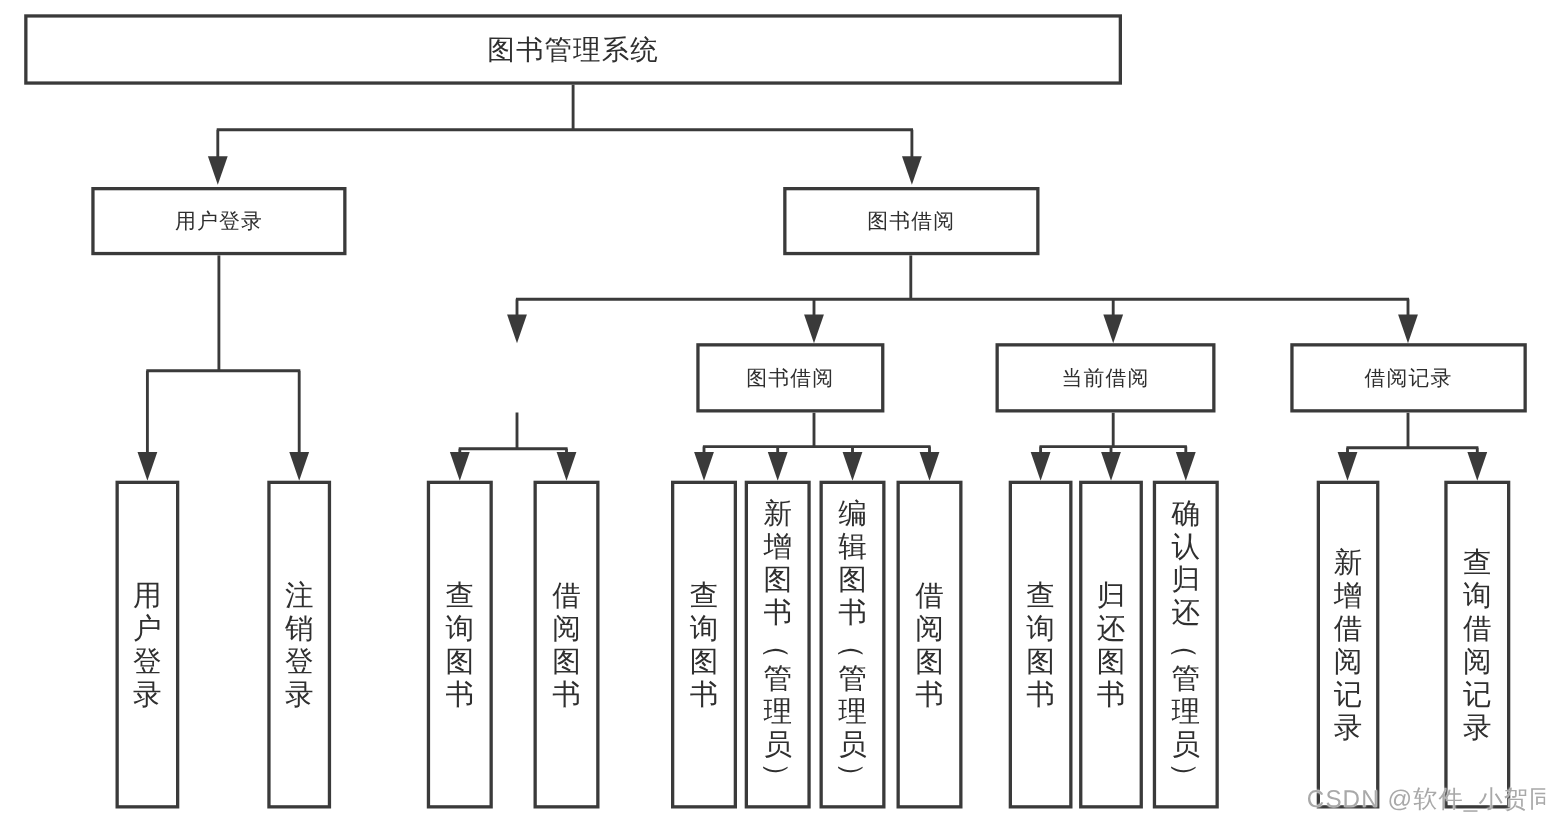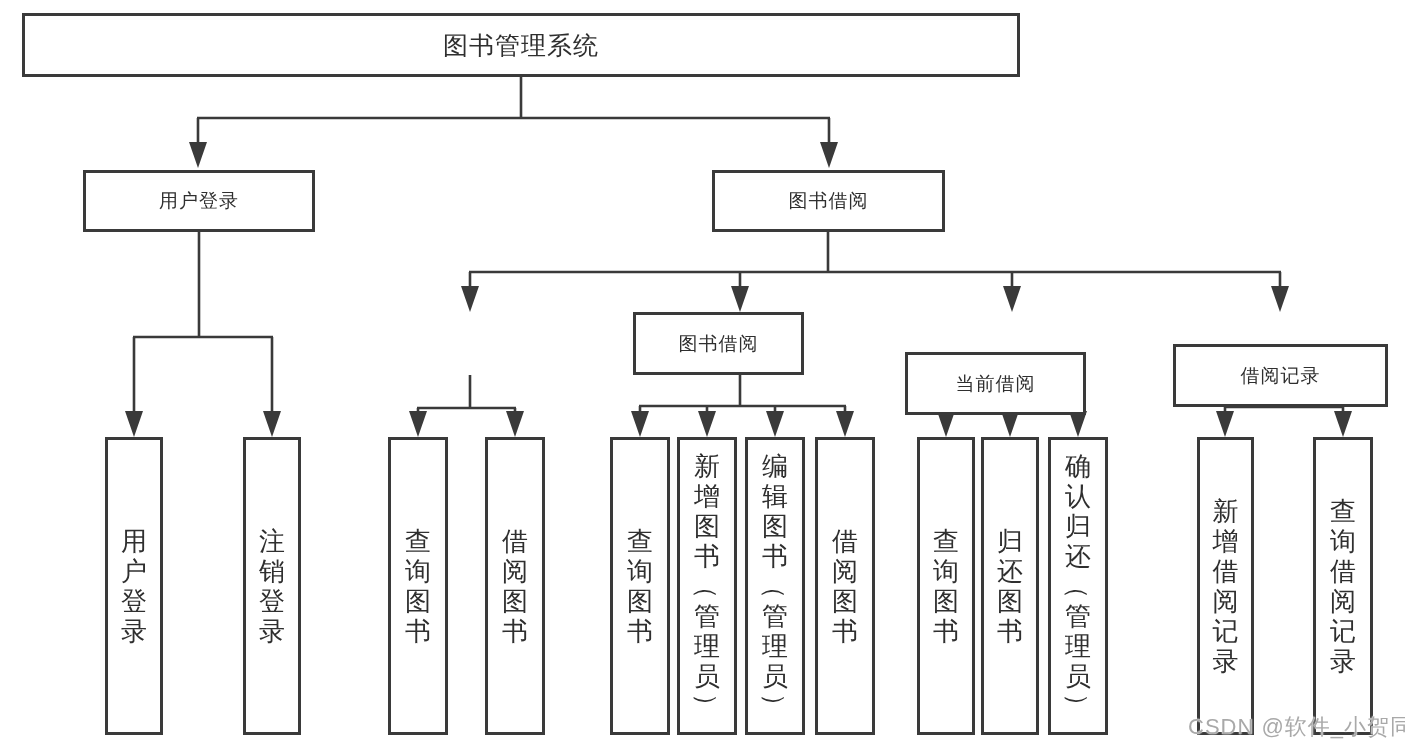--- a/index.html
+++ b/index.html
@@ -93,22 +93,22 @@
       <polygon points="1334,411 1352,411 1343,437"></polygon>
     </g>
   </svg>
 
   <div class="hbox root" style="left:22px;top:13px;width:998px;height:64px;">图书管理系统</div>
 
   <div class="hbox" style="left:83px;top:170px;width:232px;height:62px;">用户登录</div>
   <div class="hbox" style="left:712px;top:170px;width:233px;height:62px;">图书借阅</div>
 
   <div class="hbox" style="left:633px;top:312px;width:171px;height:63px;">图书借阅</div>
-  <div class="hbox" style="left:905px;top:312px;width:181px;height:63px;margin-top:40px;">当前借阅</div>
-  <div class="hbox" style="left:1173px;top:312px;width:215px;height:63px;margin-top:32px;">借阅记录</div>
+  <div class="hbox" style="left:905px;top:312px;width:200px;height:63px;">当前借阅</div>
+  <div class="hbox" style="left:1173px;top:312px;width:215px;height:63px;">借阅记录</div>
 
   <div class="vbox" style="left:105px;width:58px;">
       <span class="ch">用</span>
       <span class="ch">户</span>
       <span class="ch">登</span>
       <span class="ch">录</span>
     </div>
   <div class="vbox" style="left:243px;width:58px;">
       <span class="ch">注</span>
       <span class="ch">销</span>

